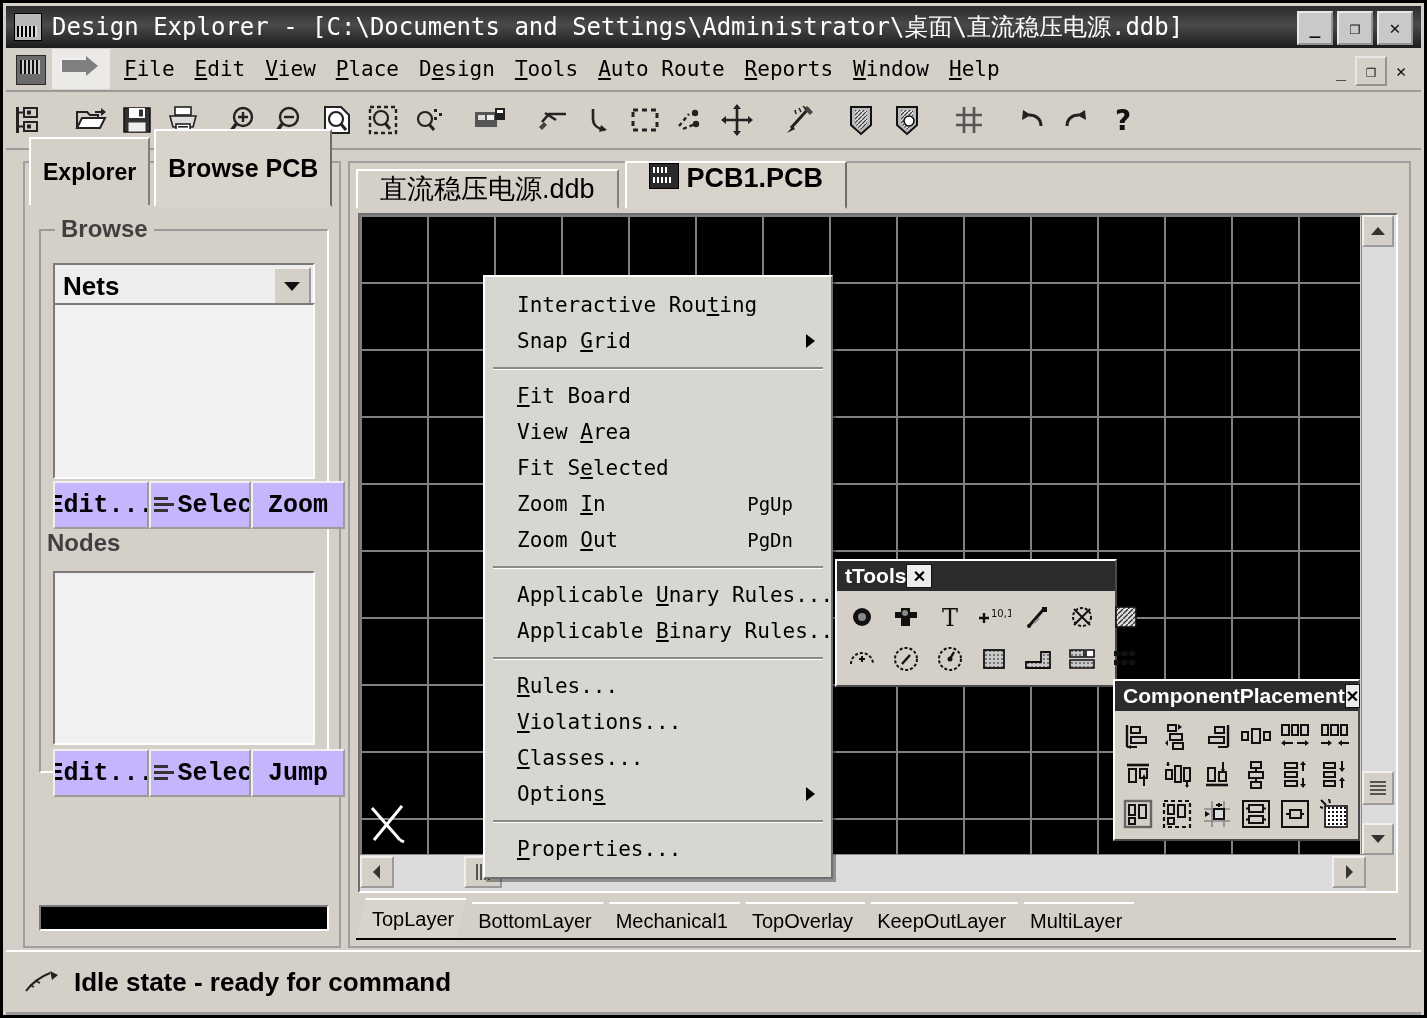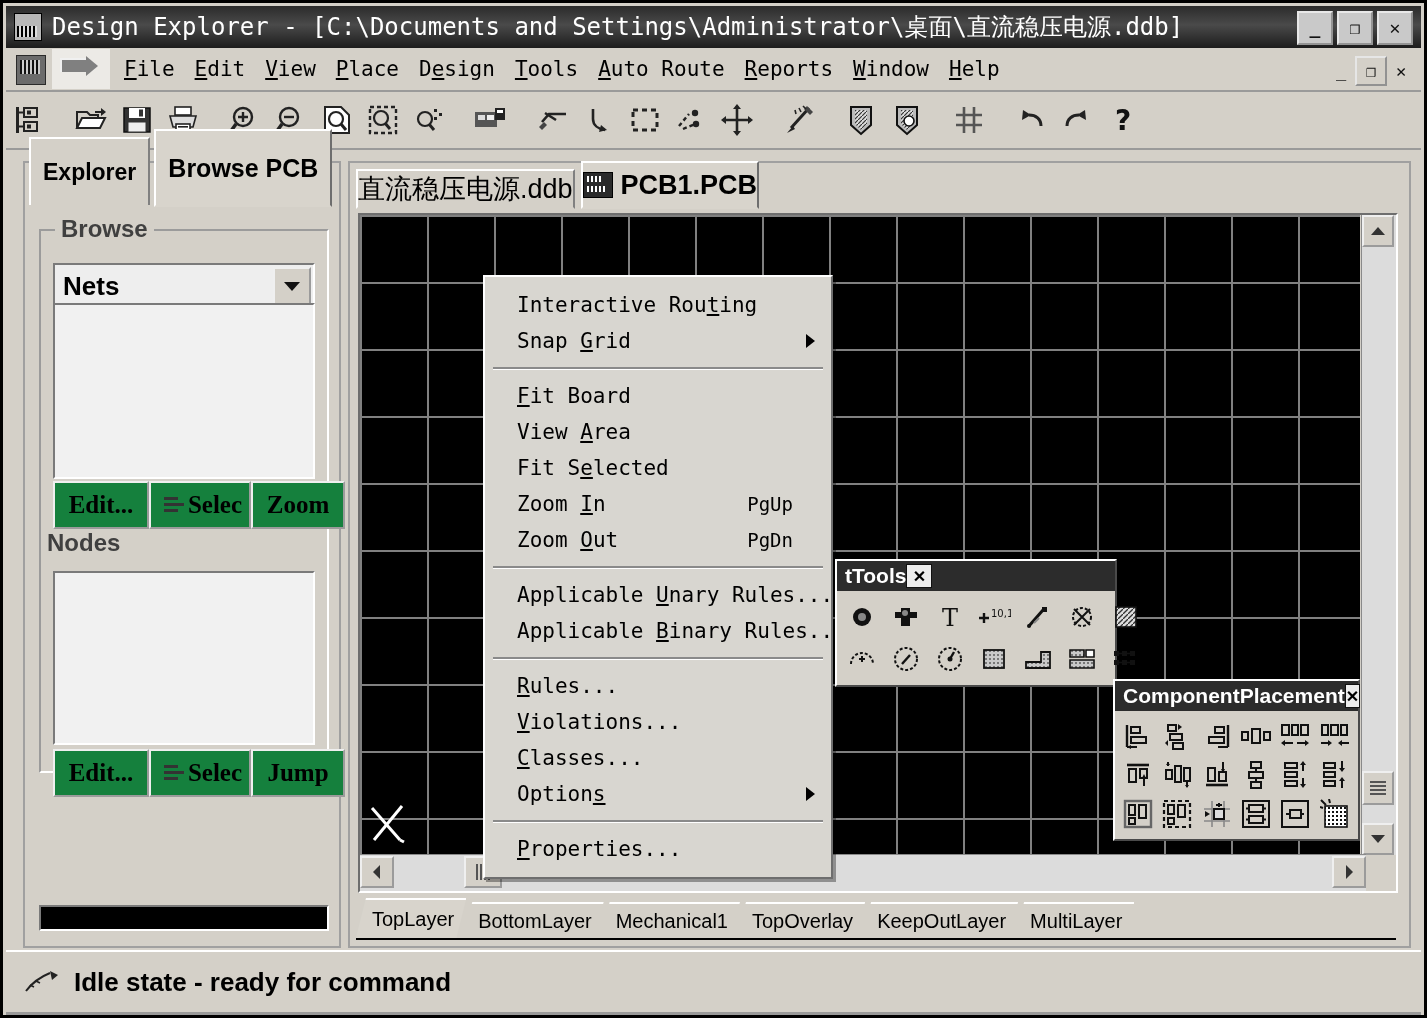--- a/index.html
+++ b/index.html
@@ -73,38 +73,38 @@
   .combo{position:absolute;left:12px;top:32px;width:258px;height:42px;background:#eeeeee;
     border:2px solid;border-color:#7a7a7a #fff #fff #7a7a7a;display:flex;align-items:center;}
   .combo .val{font-size:26px;font-weight:bold;padding-left:8px;color:#000;}
   .combo .arrow{position:absolute;right:2px;top:2px;width:34px;height:34px;background:#d4d0c8;
     border:2px outset #efefef;display:flex;align-items:center;justify-content:center;}
   .combo .arrow i{border-left:8px solid transparent;border-right:8px solid transparent;
     border-top:9px solid #111;display:block;}
   .listbox{position:absolute;left:12px;top:72px;width:258px;height:172px;background:#f1f1f1;
     border:2px solid;border-color:#7a7a7a #fff #fff #7a7a7a;}
   .btnrow{position:absolute;left:12px;display:flex;}
-  .pbtn{height:44px;background:#15803d;border:2px outset #efefef;
+  .pbtn{height:44px;background:#c4b5fd;border:2px outset #efefef;
     font-size:25px;font-weight:bold;color:#000;display:flex;align-items:center;
-    justify-content:center;white-space:nowrap;overflow:hidden;font-family:Liberation Serif, serif;}
+    justify-content:center;white-space:nowrap;overflow:hidden;font-family:Liberation Mono, monospace;}
   .selicon{display:inline-block;width:20px;height:16px;margin-right:4px;flex:none;
     background:
       linear-gradient(#333,#333) 0 0/14px 3px no-repeat,
       linear-gradient(#333,#333) 0 6px/20px 3px no-repeat,
       linear-gradient(#333,#333) 0 12px/14px 3px no-repeat;}
   .blackbar{position:absolute;left:14px;top:742px;width:286px;height:22px;background:#000;
     border:2px solid;border-color:#7a7a7a #fff #fff #7a7a7a;}
 
   
   .docarea{position:absolute;left:345px;top:158px;width:1063px;height:787px;
     background:#d4d0c8;border:2px solid #a0a0a0;box-sizing:border-box;}
   .doctabs{position:absolute;left:0;top:2px;height:44px;display:flex;align-items:flex-end;}
-  .dtab{height:36px;padding:0 0;margin-left:6px;background:#d4d0c8;
+  .dtab{height:36px;padding:0 22px;margin-left:6px;background:#d4d0c8;
     border:2px solid;border-color:#fff #808080 #d4d0c8 #fff;
-    display:flex;align-items:center;gap:8px;font-size:27px;color:#000;font-weight:500;}
+    display:flex;gap:8px;font-size:27px;color:#000;font-weight:500;}
   .dtab.active{height:44px;font-weight:bold;border-color:#fff #6e6e6e #d8d4cc #fff;background:#d8d4cc;}
   .pcbicon{width:28px;height:24px;position:relative;flex:none;background:#2a2a2a;
     border:1px solid #000;}
   .pcbicon:after{content:"";position:absolute;left:3px;top:3px;width:16px;height:6px;
     background:repeating-linear-gradient(90deg,#fff 0 2px,#2a2a2a 2px 4px);}
   .pcbicon:before{content:"";position:absolute;left:3px;top:13px;width:20px;height:6px;
     background:repeating-linear-gradient(90deg,#fff 0 2px,#2a2a2a 2px 4px);}
 
   .canvaswrap{position:absolute;left:8px;top:50px;width:1040px;height:680px;
     border:2px solid;border-color:#6e6e6e #fff #fff #6e6e6e;box-sizing:border-box;}

